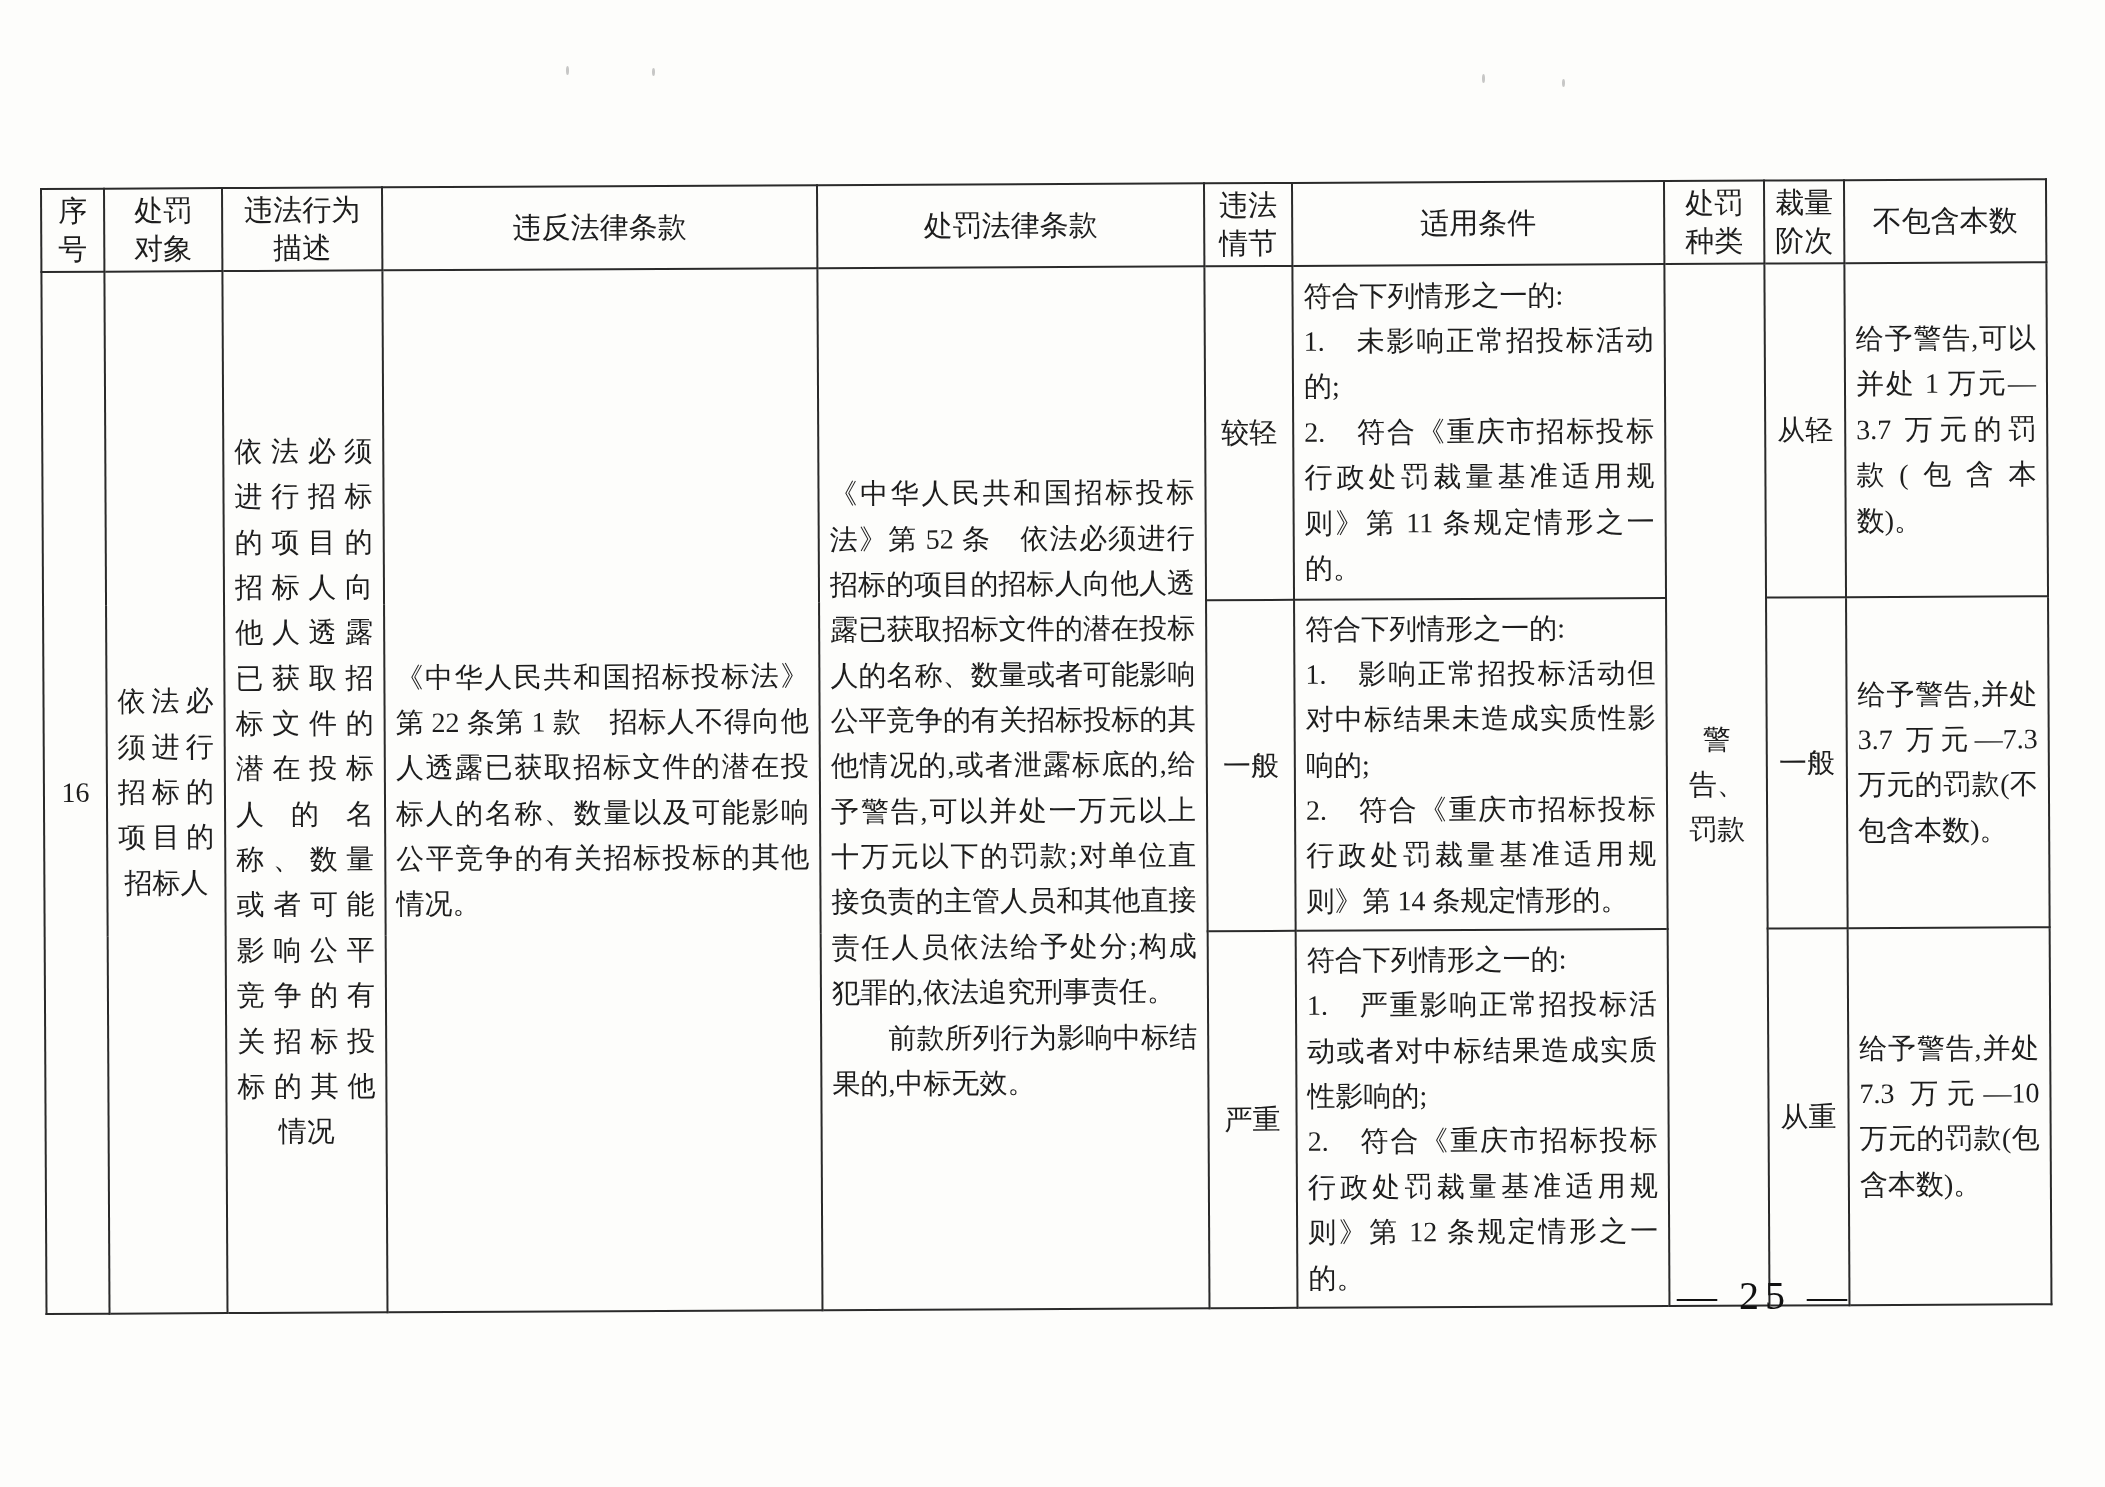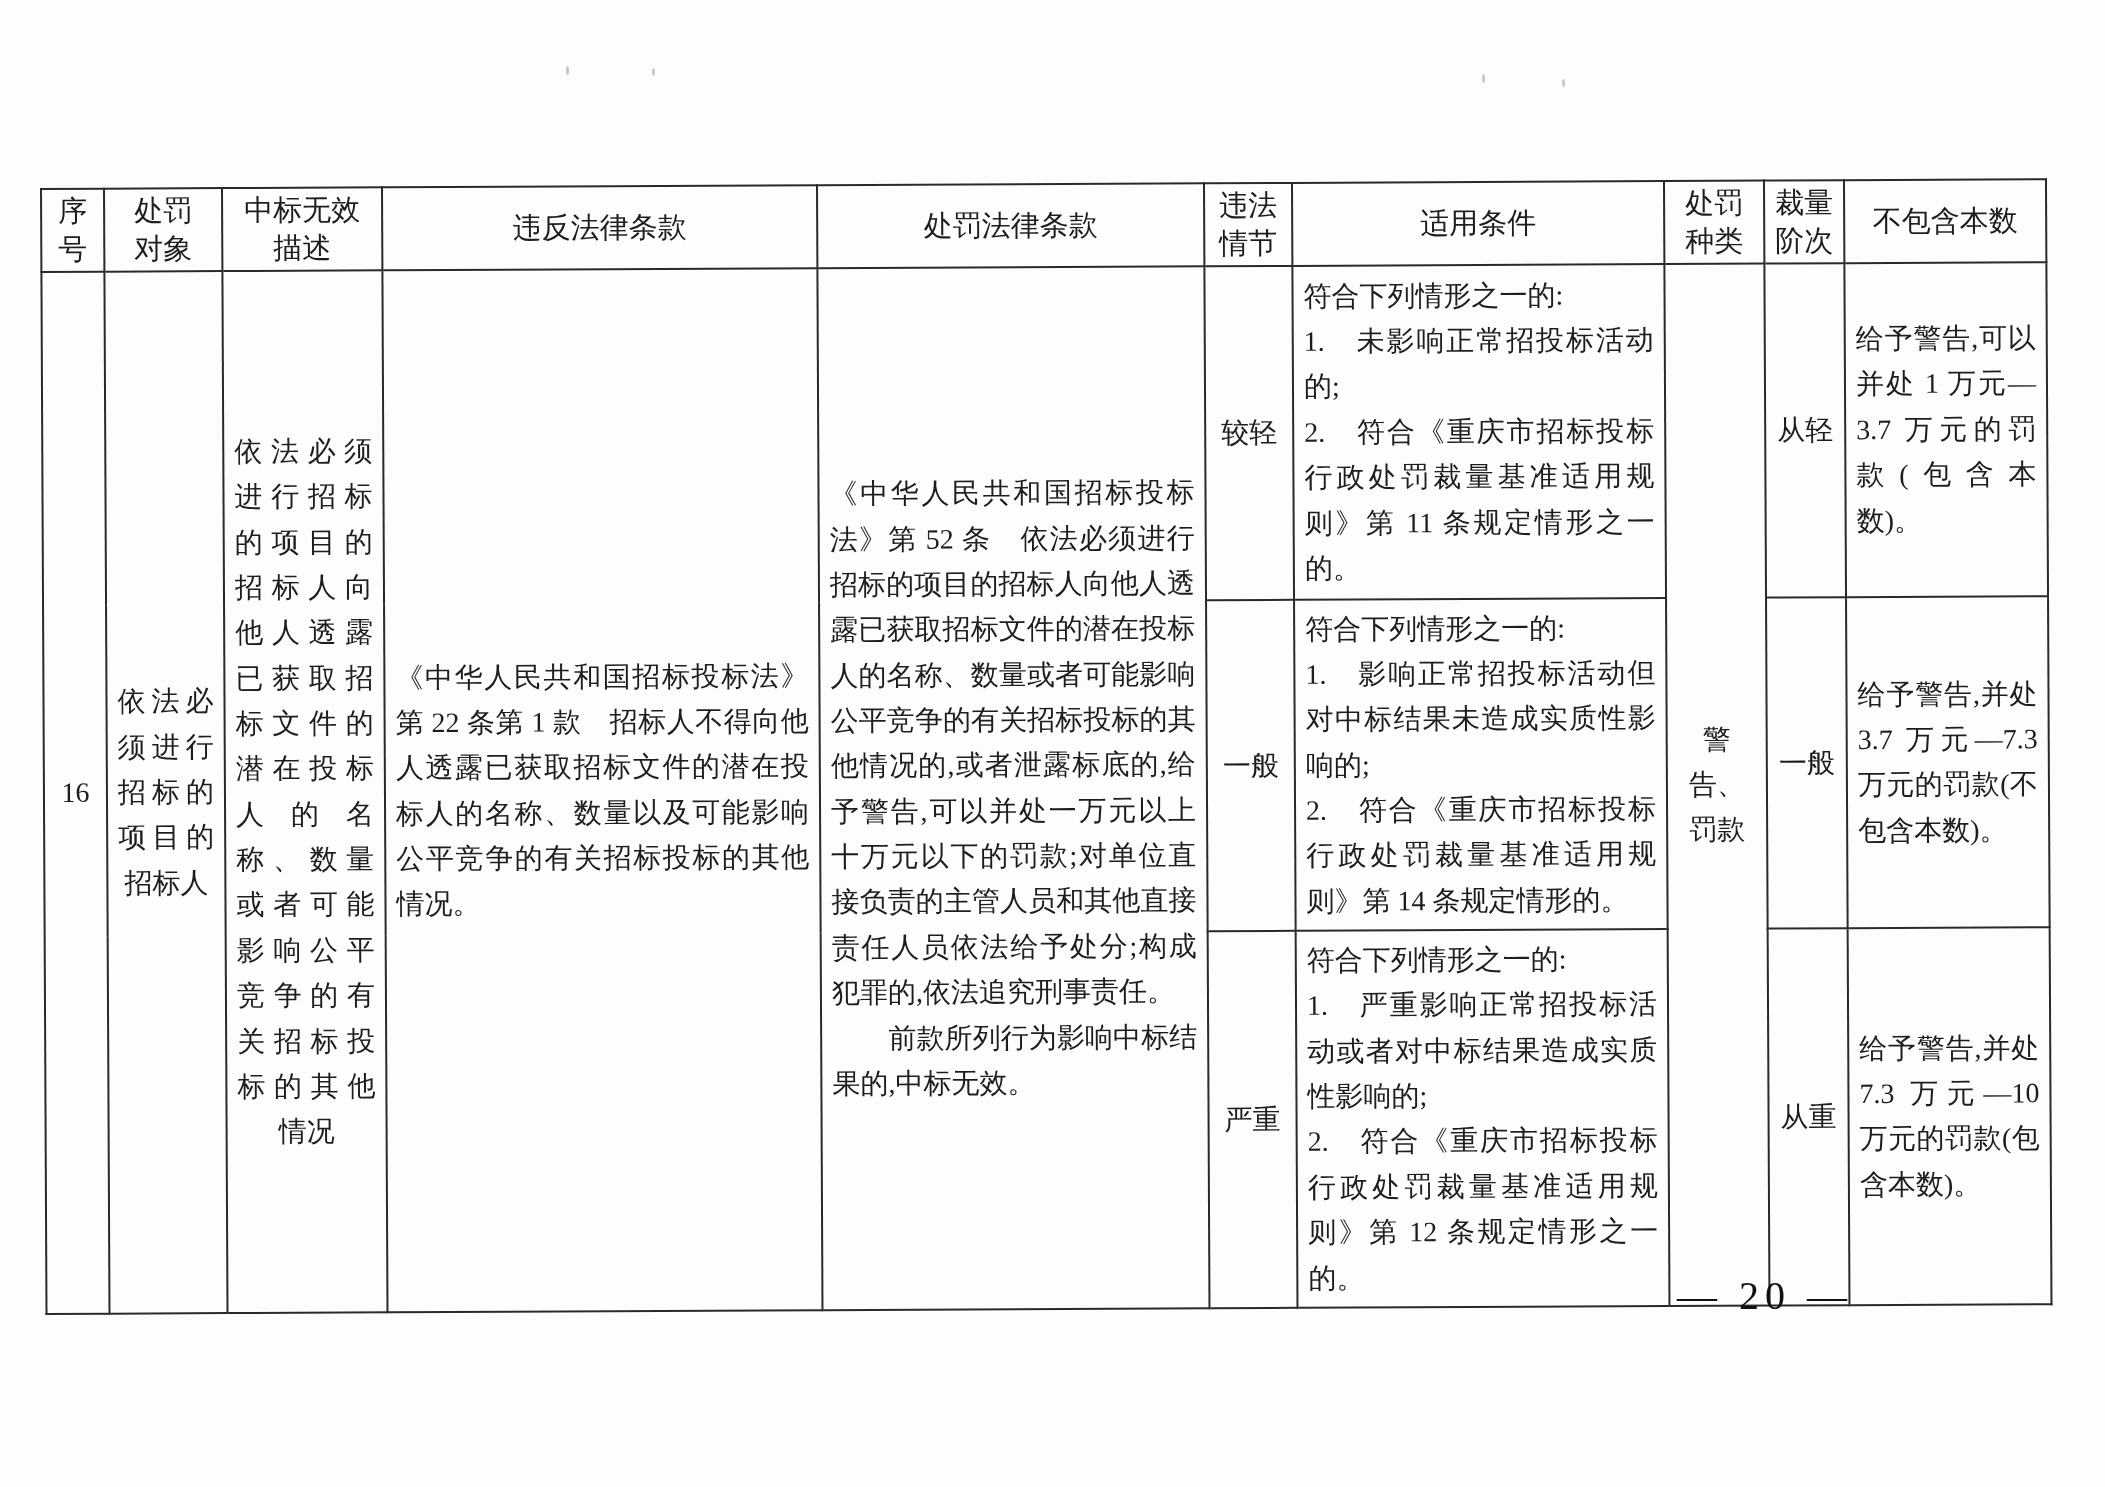--- a/index.html
+++ b/index.html
@@ -100,21 +100,21 @@
       <col style="width:100px">
       <col style="width:80px">
       <col style="width:202px">
     </colgroup>
 
     <tbody>
         <tr class="hdr">
       <td>序号</td>
       <td>处罚
 对象</td>
-      <td>中标无效
+      <td>违法行为
 描述</td>
       <td>违反法律条款</td>
       <td>处罚法律条款</td>
       <td>违法
 情节</td>
       <td>适用条件</td>
       <td>处罚
 种类</td>
       <td>裁量
 阶次</td>
@@ -151,15 +151,15 @@
       <td class="center">严重</td>
       <td class="just cond">符合下列情形之一的:
 1.　严重影响正常招投标活动或者对中标结果造成实质性影响的;
 2.　符合《重庆市招标投标行政处罚裁量基准适用规则》第 12 条规定情形之一的。</td>
       <td class="center">从重</td>
       <td class="just std">给予警告,并处 7.3 万元—10 万元的罚款(包含本数)。</td>
     </tr>
   </tbody>
     </table>
 
-  <div class="page-number">— 20 —</div>
+  <div class="page-number">— 25 —</div>
 
 </div>
 
 </body></html>

